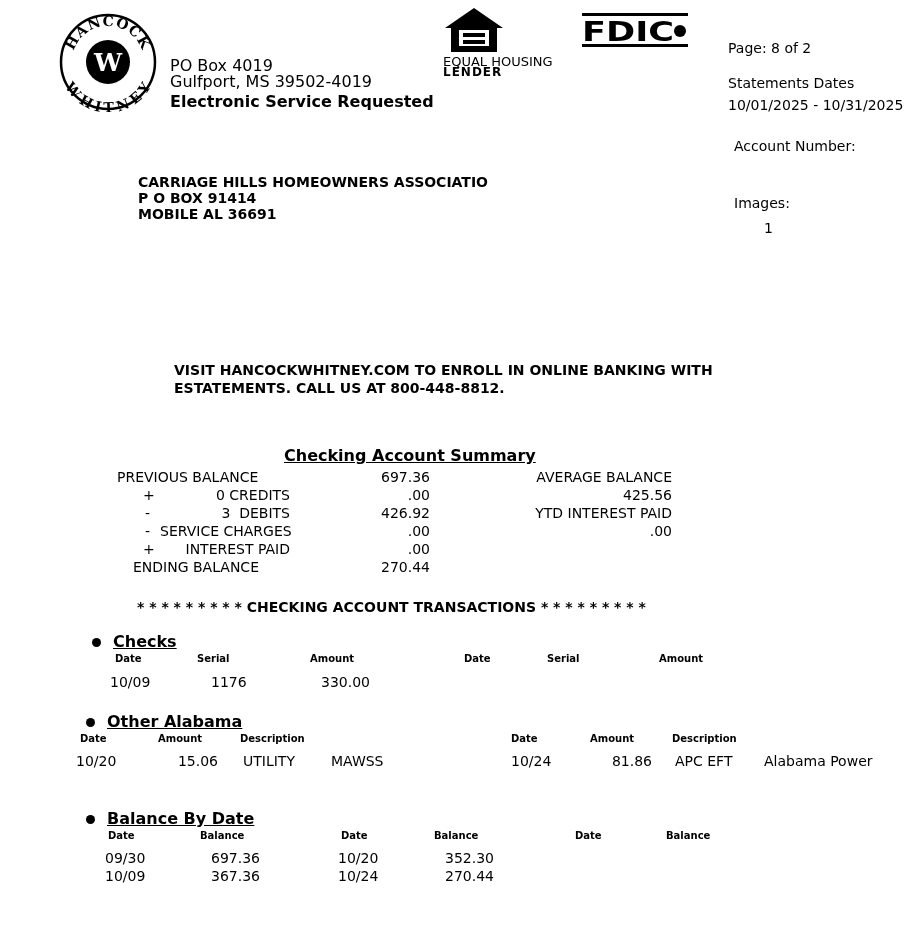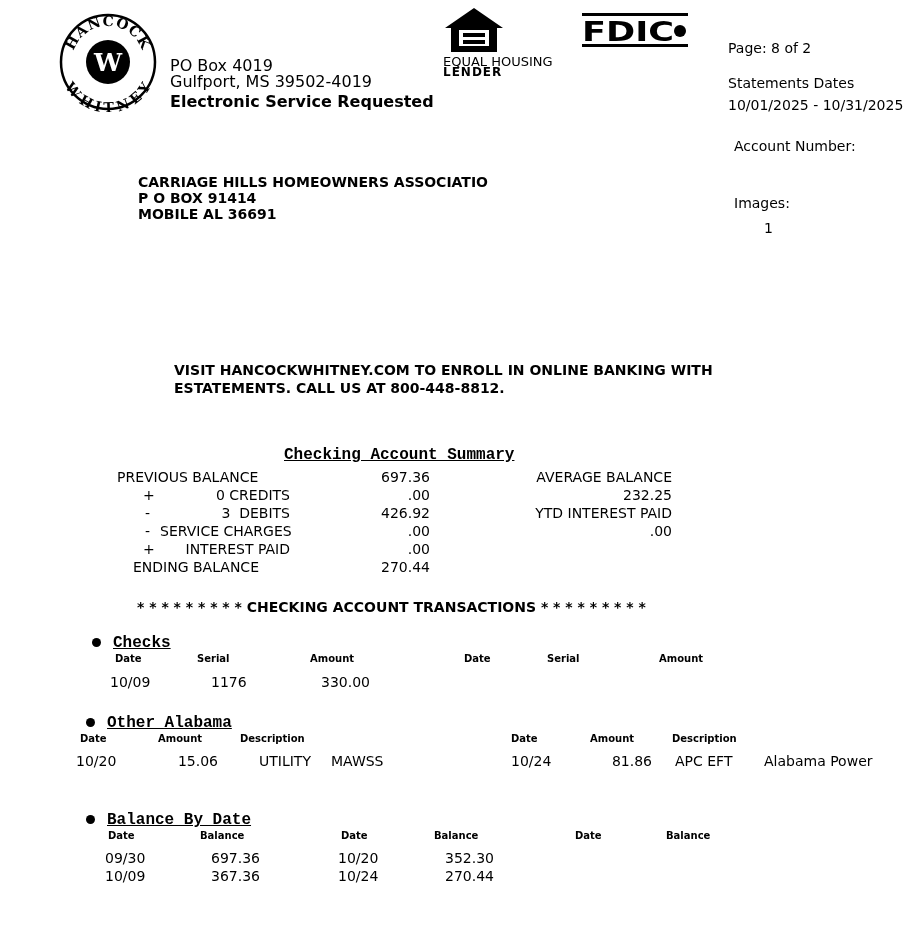--- a/index.html
+++ b/index.html
@@ -7,21 +7,21 @@
   .abs { position: absolute; white-space: nowrap; }
   .sm { font-size: 16px; }
   .nm { font-size: 14px; }
   .b { font-weight: bold; }
   .u { text-decoration: underline; }
   .r { text-align: right; }
   .logo { left: 58px; top: 12px; width: 100px; height: 100px; }
   .ehl { left: 443px; top: 6px; width: 62px; height: 70px; }
   .fdic { left: 582px; top: 12px; width: 106px; height: 36px; }
   .bullet { display:inline-block; width:9px; height:9px; border-radius:50%; background:#000; margin-right:12px; vertical-align: middle; }
-  .section-head { font-size: 16px; font-weight: bold; font-family: Liberation Mono, monospace; }
+  .section-head { font-size: 16px; font-weight: bold; }
   .th { font-size: 10px; font-weight: bold; }
   .td { font-size: 14px; }
 </style>
 </head>
 <body>
 
 <div class="abs logo">
   <svg width="100" height="100" viewBox="0 0 100 100">
     <defs>
       <path id="arcTop" d="M 14 50 A 36 36 0 0 1 86 50"></path>
@@ -97,21 +97,21 @@
   <div class="abs nm r" style="left:330px; width:100px; top:523px;">.00</div>
 
   <div class="abs nm" style="left:143px; top:541px;">+</div>
   <div class="abs nm r" style="left:160px; width:130px; top:541px;">INTEREST PAID</div>
   <div class="abs nm r" style="left:330px; width:100px; top:541px;">.00</div>
 
   <div class="abs nm" style="left:133px; top:559px;">ENDING BALANCE</div>
   <div class="abs nm r" style="left:330px; width:100px; top:559px;">270.44</div>
 
   <div class="abs nm r" style="left:472px; width:200px; top:469px;">AVERAGE BALANCE</div>
-  <div class="abs nm r" style="left:472px; width:200px; top:487px;">232.25</div>
+  <div class="abs nm r" style="left:472px; width:200px; top:487px;">425.56</div>
   <div class="abs nm r" style="left:472px; width:200px; top:505px;">YTD INTEREST PAID</div>
   <div class="abs nm r" style="left:472px; width:200px; top:523px;">.00</div>
 </div>
 
 <div class="abs nm b" style="left:137px; top:599px;">* * * * * * * * * CHECKING ACCOUNT TRANSACTIONS * * * * * * * * *</div>
 
 <div class="abs" style="left:92px; top:632px;">
   <span class="bullet"></span><span class="section-head u">Checks</span>
 </div>
 <div>
@@ -135,21 +135,21 @@
   <div class="abs th" style="left:80px; top:733px;">Date</div>
   <div class="abs th" style="left:158px; top:733px;">Amount</div>
   <div class="abs th" style="left:240px; top:733px;">Description</div>
   <div class="abs th" style="left:511px; top:733px;">Date</div>
   <div class="abs th" style="left:590px; top:733px;">Amount</div>
   <div class="abs th" style="left:672px; top:733px;">Description</div>
 
   <div>
     <div class="abs td" style="left:76px; top:753px;">10/20</div>
     <div class="abs td r" style="left:140px; width:78px; top:753px;">15.06</div>
-    <div class="abs td" style="left:243px; top:753px;margin-left:16px;">UTILITY</div>
+    <div class="abs td" style="left:243px; top:753px;">UTILITY</div>
     <div class="abs td" style="left:331px; top:753px;">MAWSS</div>
   </div>
   <div>
     <div class="abs td" style="left:511px; top:753px;">10/24</div>
     <div class="abs td r" style="left:580px; width:72px; top:753px;">81.86</div>
     <div class="abs td" style="left:675px; top:753px;">APC EFT</div>
     <div class="abs td" style="left:764px; top:753px;">Alabama Power</div>
   </div>
 </div>
 

